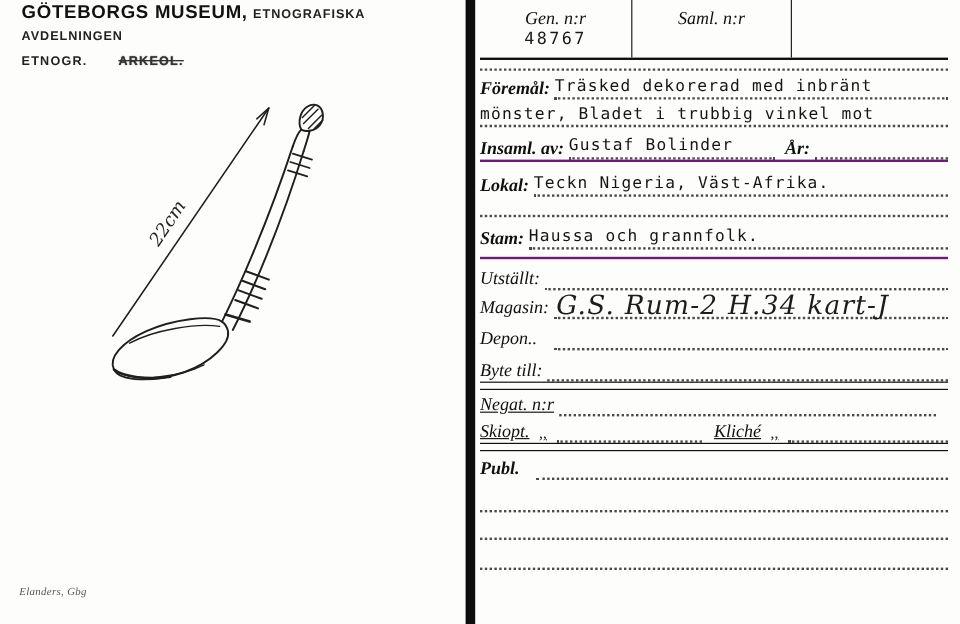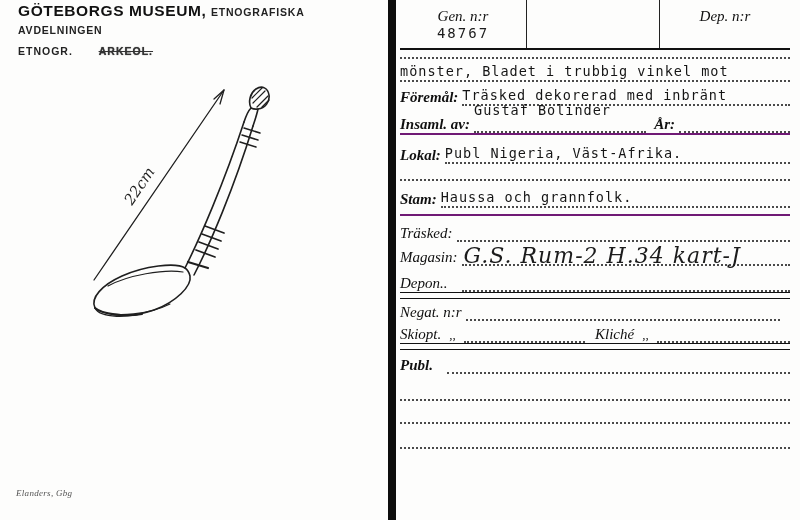--- a/index.html
+++ b/index.html
@@ -36,31 +36,31 @@
   .hval { font-family:"DejaVu Sans Mono", monospace; font-size:14px; letter-spacing:2px; color:#1b1b1b; }
   .hval.low { position:absolute; left:0; right:0; bottom:-3px; }
 
   .row { display:flex; align-items:flex-end; width:100%; position:relative; }
   .lbl { font-style:italic; font-size:15px; color:#101010; white-space:nowrap;
          padding-right:4px; line-height:1.05; }
   .lbl.bold { font-weight:bold; }
   .mono { font-family:"DejaVu Sans Mono", monospace; font-size:13.5px;
           letter-spacing:1px; color:#151515; white-space:nowrap; line-height:1.1; }
   .fill { flex:1; min-width:0; border-bottom:2px dotted #4a4a4a; }
-  .fill.pad { padding-bottom:12px; }
+  .fill.pad { padding-bottom:1px; }
   .solid-b { border-bottom:2px solid #701a75; }
   .dbl { height:7px; border-top:1.7px solid #111; border-bottom:1.7px solid #111; }
   .ditto { font-size:13px; color:#222; padding:0 8px 0 4px; }
   .hand { font-family:"DejaVu Serif", serif; font-style:italic; font-size:22px;
           color:#1c1c1c; white-space:nowrap; transform:rotate(-1.5deg);
           position:relative; top:4px; left:2px; letter-spacing:1px; }
   .h9{height:9px}.h17{height:17px}.h19{height:19px}.h22{height:22px}
   .h23{height:23px}.h24{height:24px}.h25{height:25px}.h26{height:26px}
   .h27{height:27px}.h29{height:29px}.h8{height:8px}
-  .half { display:flex; align-items:flex-end; flex:1; min-width:0; }
+  .half { display:flex; align-items:flex-end; flex:1; min-width:0;text-decoration:underline; }
 </style>
 </head>
 <body>
 
 <div class="page">
 
   <div class="left">
     <div class="lheader">
       <div>
         <span class="museum-name">GÖTEBORGS MUSEUM,</span>
@@ -118,71 +118,72 @@
   <div class="spine"></div>
 
   <div class="card">
 
     <div class="headboxes">
       <div class="hbox hbox1">
         <div class="hlabel">Gen. n:r</div>
         <div class="hval">48767</div>
       </div>
       <div class="hbox hbox2">
-      </div>
-      <div class="hbox hbox3">
-        <div class="hlabel">Dep. n:r</div>
-        <div class="hval"></div>
+        <div class="hlabel">Saml. n:r</div>
       </div>
     </div>
 
     <div class="row h9">
         <span class="fill"></span>
       </div>
 
-    <div class="row h23">
-      <span class="fill"><span class="mono">mönster,  Bladet i trubbig vinkel mot</span></span>
-    </div>
     <div class="row h24">
       <span class="lbl bold">Föremål:</span>
       <span class="fill"><span class="mono">Träsked dekorerad med inbränt</span></span>
+    </div>
+    <div class="row h23">
+      <span class="fill"><span class="mono">mönster,  Bladet i trubbig vinkel mot</span></span>
     </div>
 
     <div class="row h29 solid-b">
       <span class="lbl bold">Insaml. av:</span>
       <span class="fill pad" style="flex:1.55"><span class="mono">Gustaf Bolinder</span></span>
       <span class="lbl bold" style="padding-left:8px">År:</span>
       <span class="fill pad"></span>
     </div>
 
     <div class="row h29">
       <span class="lbl bold">Lokal:</span>
-      <span class="fill"><span class="mono">Publ Nigeria, Väst-Afrika.</span></span>
+      <span class="fill"><span class="mono">Teckn Nigeria, Väst-Afrika.</span></span>
     </div>
     <div class="row h17">
         <span class="fill"></span>
       </div>
 
     <div class="row h27">
       <span class="lbl bold">Stam:</span>
       <span class="fill"><span class="mono">Haussa och grannfolk.</span></span>
     </div>
     <div class="h8 solid-b"></div>
 
     <div class="row h26">
-      <span class="lbl">Träsked:</span>
+      <span class="lbl">Utställt:</span>
       <span class="fill"></span>
     </div>
     <div class="row h24">
       <span class="lbl">Magasin:</span>
       <span class="fill"><span class="hand">G.S. Rum-2 H.34 kart-J</span></span>
     </div>
     <div class="row h26">
       <span class="lbl">Depon..</span>
       <span class="fill" style="margin-left:10px"></span>
+    </div>
+    <div class="row h26">
+      <span class="lbl">Byte till:</span>
+      <span class="fill"></span>
     </div>
     <div class="dbl"></div>
 
     <div class="row h22">
       <span class="half">
         <span class="lbl">Negat. n:r</span>
         <span class="fill" style="margin-right:10px"></span>
       </span>
     </div>
     <div class="row h22">

